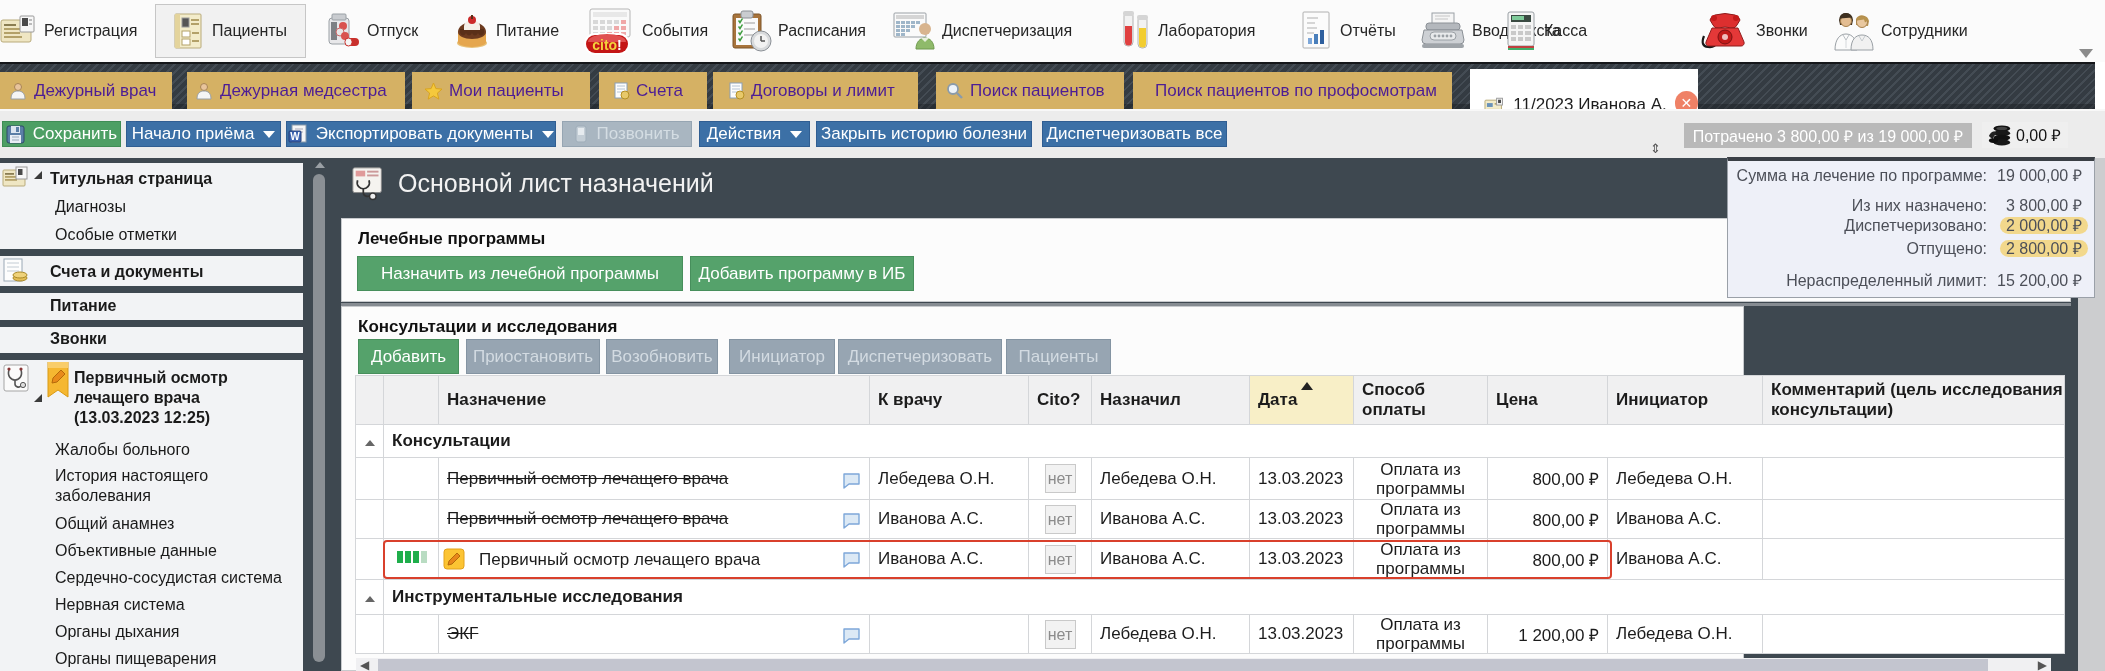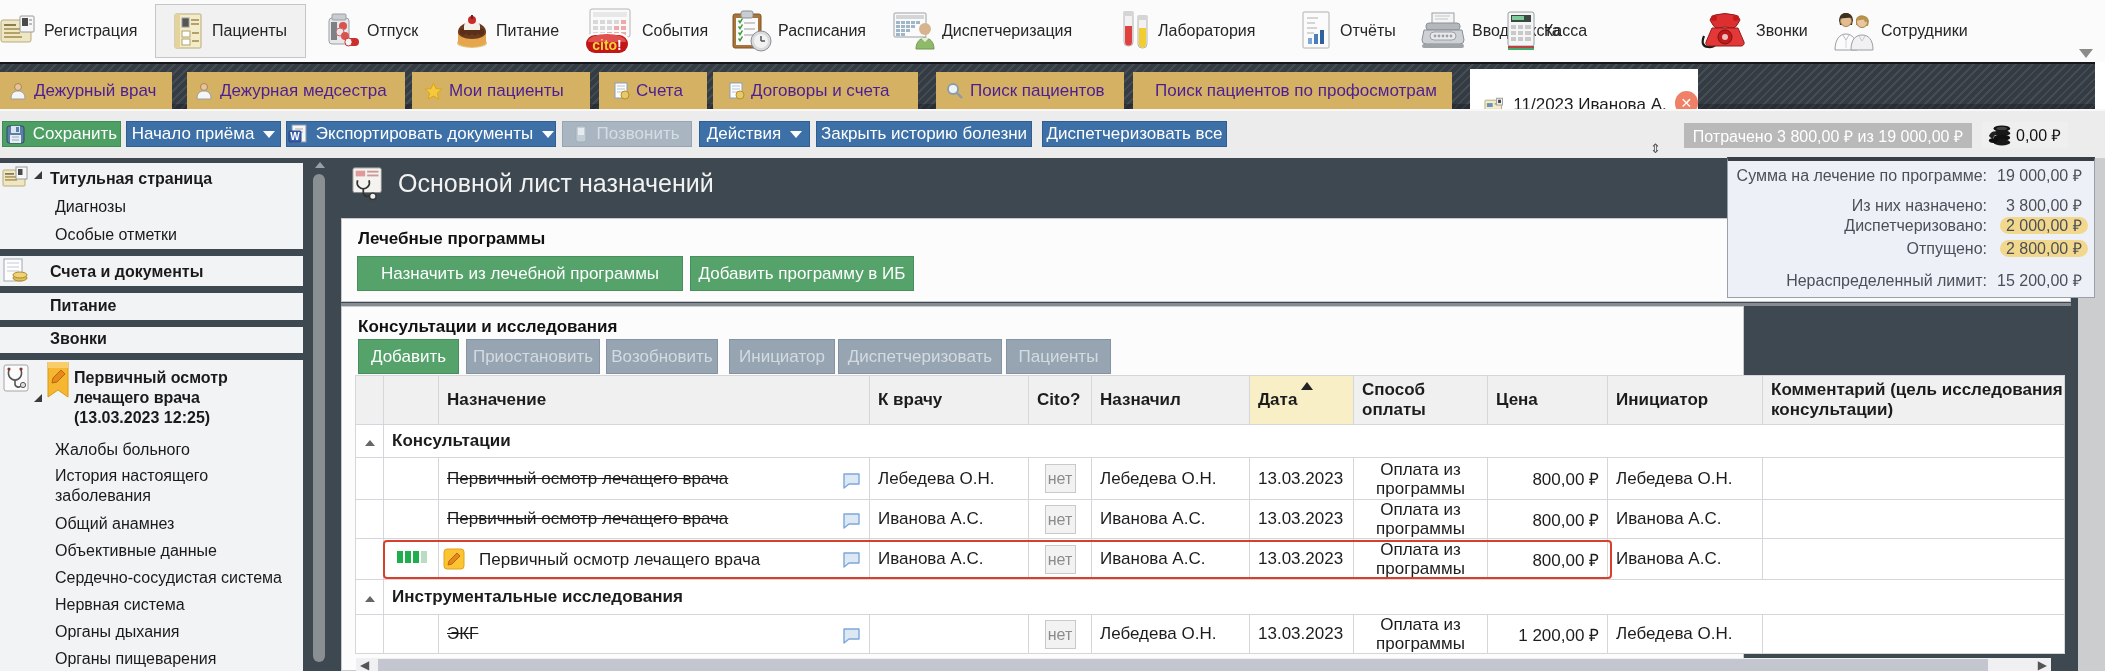--- a/index.html
+++ b/index.html
@@ -342,21 +342,21 @@
         <span class="lb" style="margin-left:6px">Счета</span>
       </div>
     <div class="tab" style="left:713px;width:205px">
         <svg style="margin-left:16px" width="16" height="18" viewBox="0 0 16 18">
           <rect x="1" y="1" width="12" height="15" fill="#fdfdfd" stroke="#8aa0b8"></rect>
           <line x1="3" y1="4" x2="11" y2="4" stroke="#b5c4d4"></line>
           <line x1="3" y1="7" x2="11" y2="7" stroke="#b5c4d4"></line>
           <line x1="3" y1="10" x2="11" y2="10" stroke="#b5c4d4"></line>
           <circle cx="11" cy="13" r="4" fill="#e8c96a" stroke="#b59025"></circle>
         </svg>
-        <span class="lb" style="margin-left:6px">Договоры и счета</span>
+        <span class="lb" style="margin-left:6px">Договоры и лимит</span>
       </div>
     <div class="tab" style="left:936px;width:188px">
         <svg style="margin-left:10px" width="18" height="18" viewBox="0 0 18 18">
           <circle cx="7" cy="7" r="5" fill="#eef3f8" stroke="#8a9bab" stroke-width="1.8"></circle>
           <line x1="11" y1="11" x2="16" y2="16" stroke="#8a9bab" stroke-width="2.4"></line>
         </svg>
         <span class="lb" style="margin-left:6px">Поиск пациентов</span>
       </div>
     <div class="tab" style="left:1133px;width:319px">
         <span class="lb" style="margin-left:22px">Поиск пациентов по профосмотрам</span>

